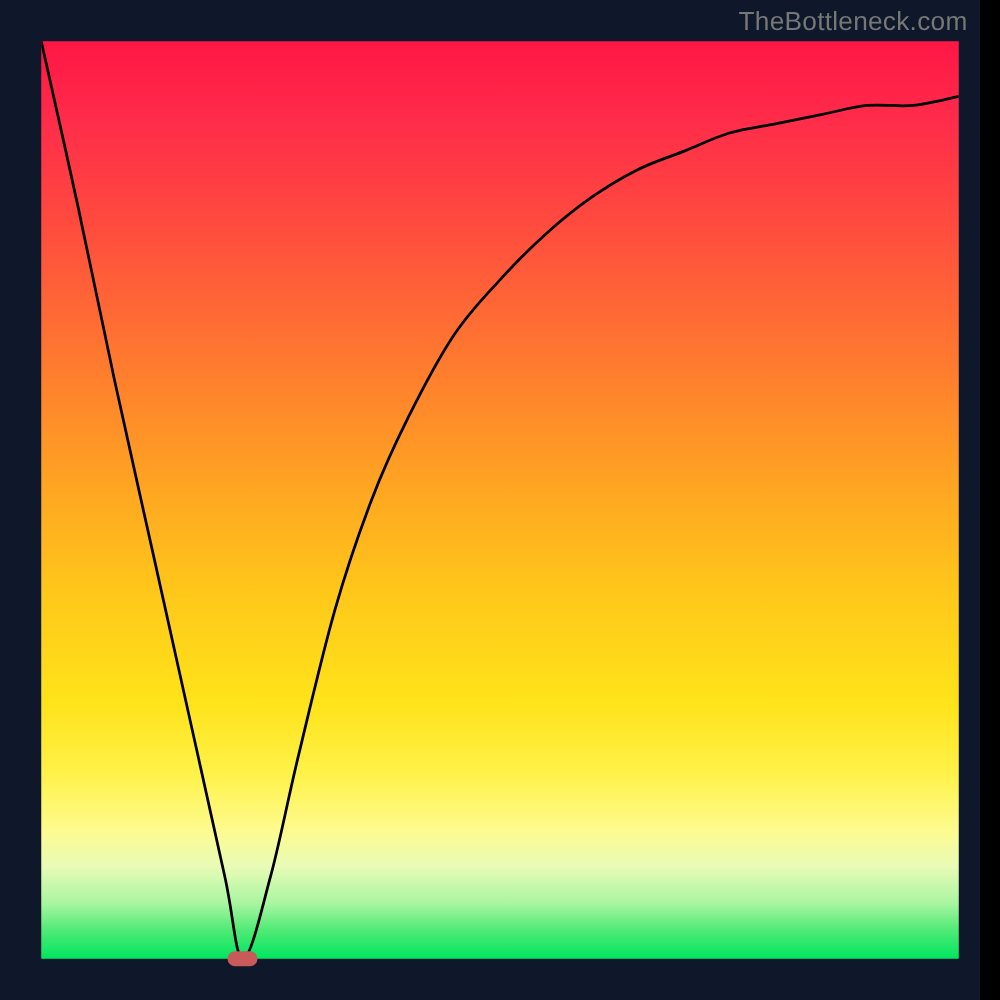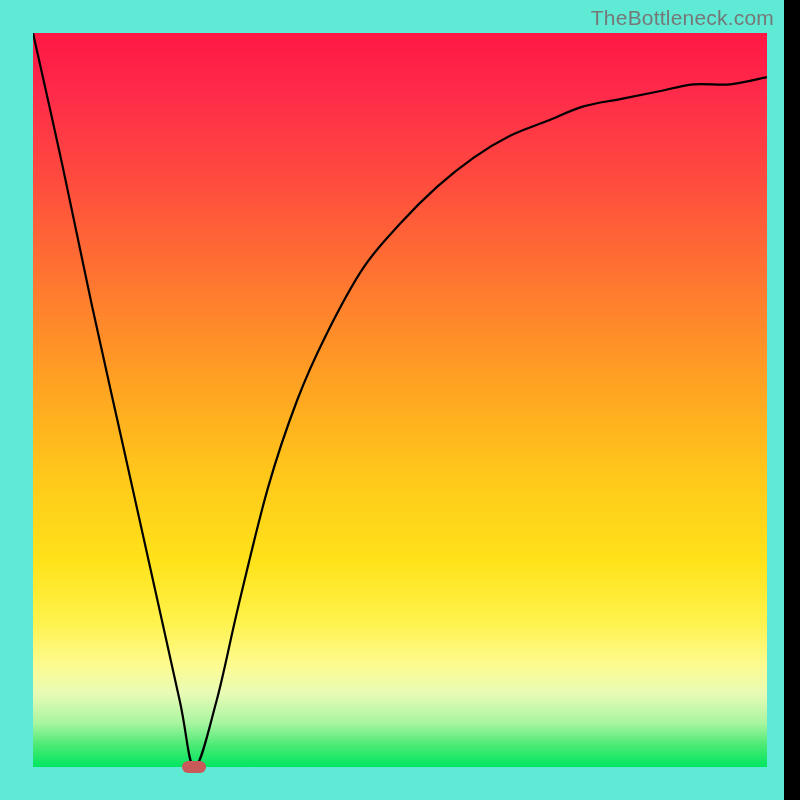--- a/index.html
+++ b/index.html
@@ -8,21 +8,21 @@
     width: 800px;
     height: 800px;
     overflow: hidden;
     background: #000;
     font-family: Arial, Helvetica, sans-serif;
   }
   .frame {
     position: relative;
     width: 784px;
     height: 800px;
-    background: #5eead4;
+    background: #0f172a;
   }
   .plot {
     position: absolute;
     left: 33px;
     top: 33px;
     width: 734px;
     height: 734px;
     
     background: linear-gradient(to bottom,
       #ff1744 0%,

